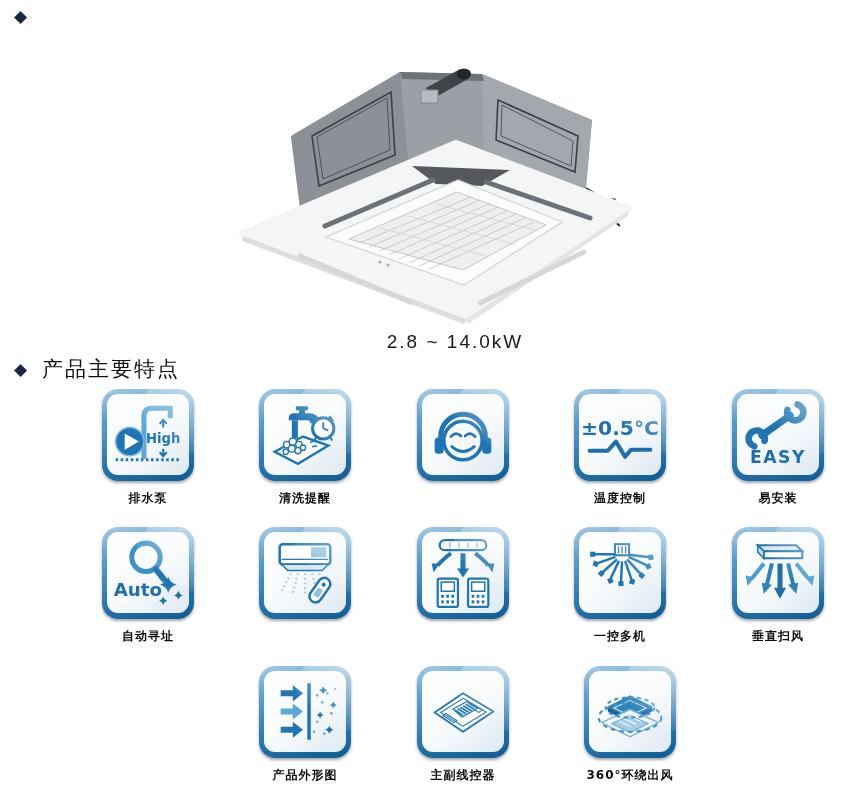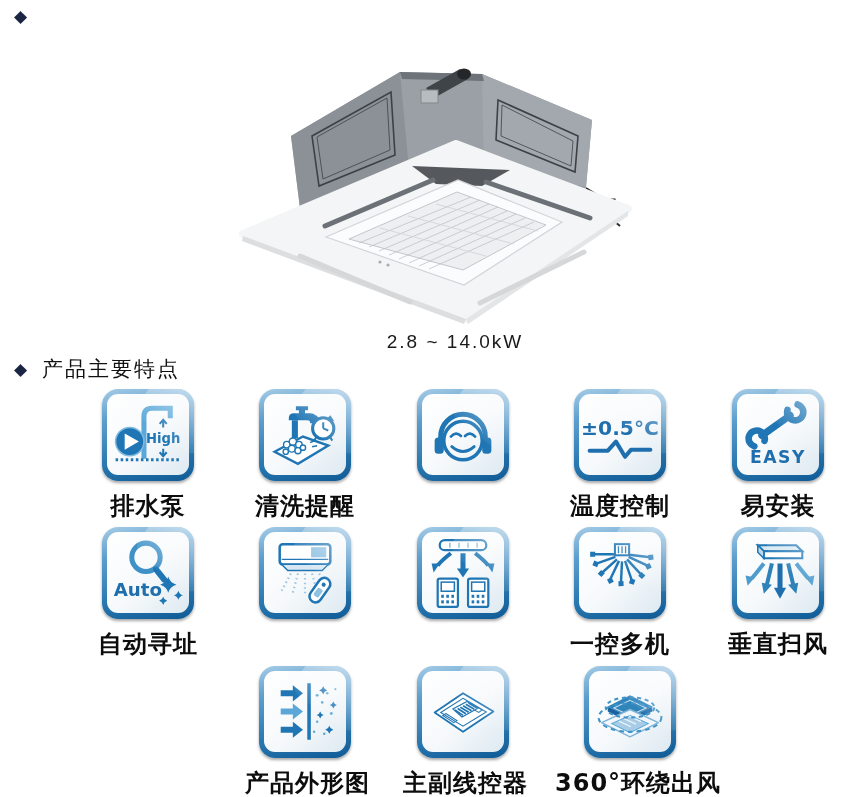--- a/index.html
+++ b/index.html
@@ -16,21 +16,21 @@
   .cell.wide{width:150px;}
   .tile{position:relative;width:92px;height:92px;margin:0 auto;border-radius:16px;overflow:hidden;
     background:linear-gradient(168deg,#a6cce6 0%,#5d9fce 28%,#2b7ab2 66%,#0f5a95 100%);
     box-shadow:0 2px 3px rgba(0,0,0,.35);}
   .tile-inner{position:absolute;left:5px;top:5px;right:5px;bottom:6px;border-radius:11px;
     background:linear-gradient(135deg,#ffffff 0%,#f6f9fb 55%,#dde9f1 100%);}
   .tile::after{content:"";position:absolute;left:48%;top:-22%;width:85%;height:80%;
     background:linear-gradient(rgba(255,255,255,.75),rgba(255,255,255,.05));
     transform:rotate(38deg);border-radius:14px;pointer-events:none;}
   .tile-inner svg{position:absolute;left:0;top:0;width:100%;height:100%;}
-  .feat-label{margin-top:9px;font-size:24px;font-weight:700;color:#0d0d0d;letter-spacing:1px;white-space:nowrap;}
+  .feat-label{margin-top:9px;font-size:12px;font-weight:700;color:#0d0d0d;letter-spacing:1px;white-space:nowrap;}
   svg text{font-family:"DejaVu Sans","Liberation Sans",sans-serif;}
 </style>
 </head>
 <body>
 
 <div id="page">
 
   <div class="section-header" id="hdr1">
     <span class="diamond">◆</span>
   </div>

